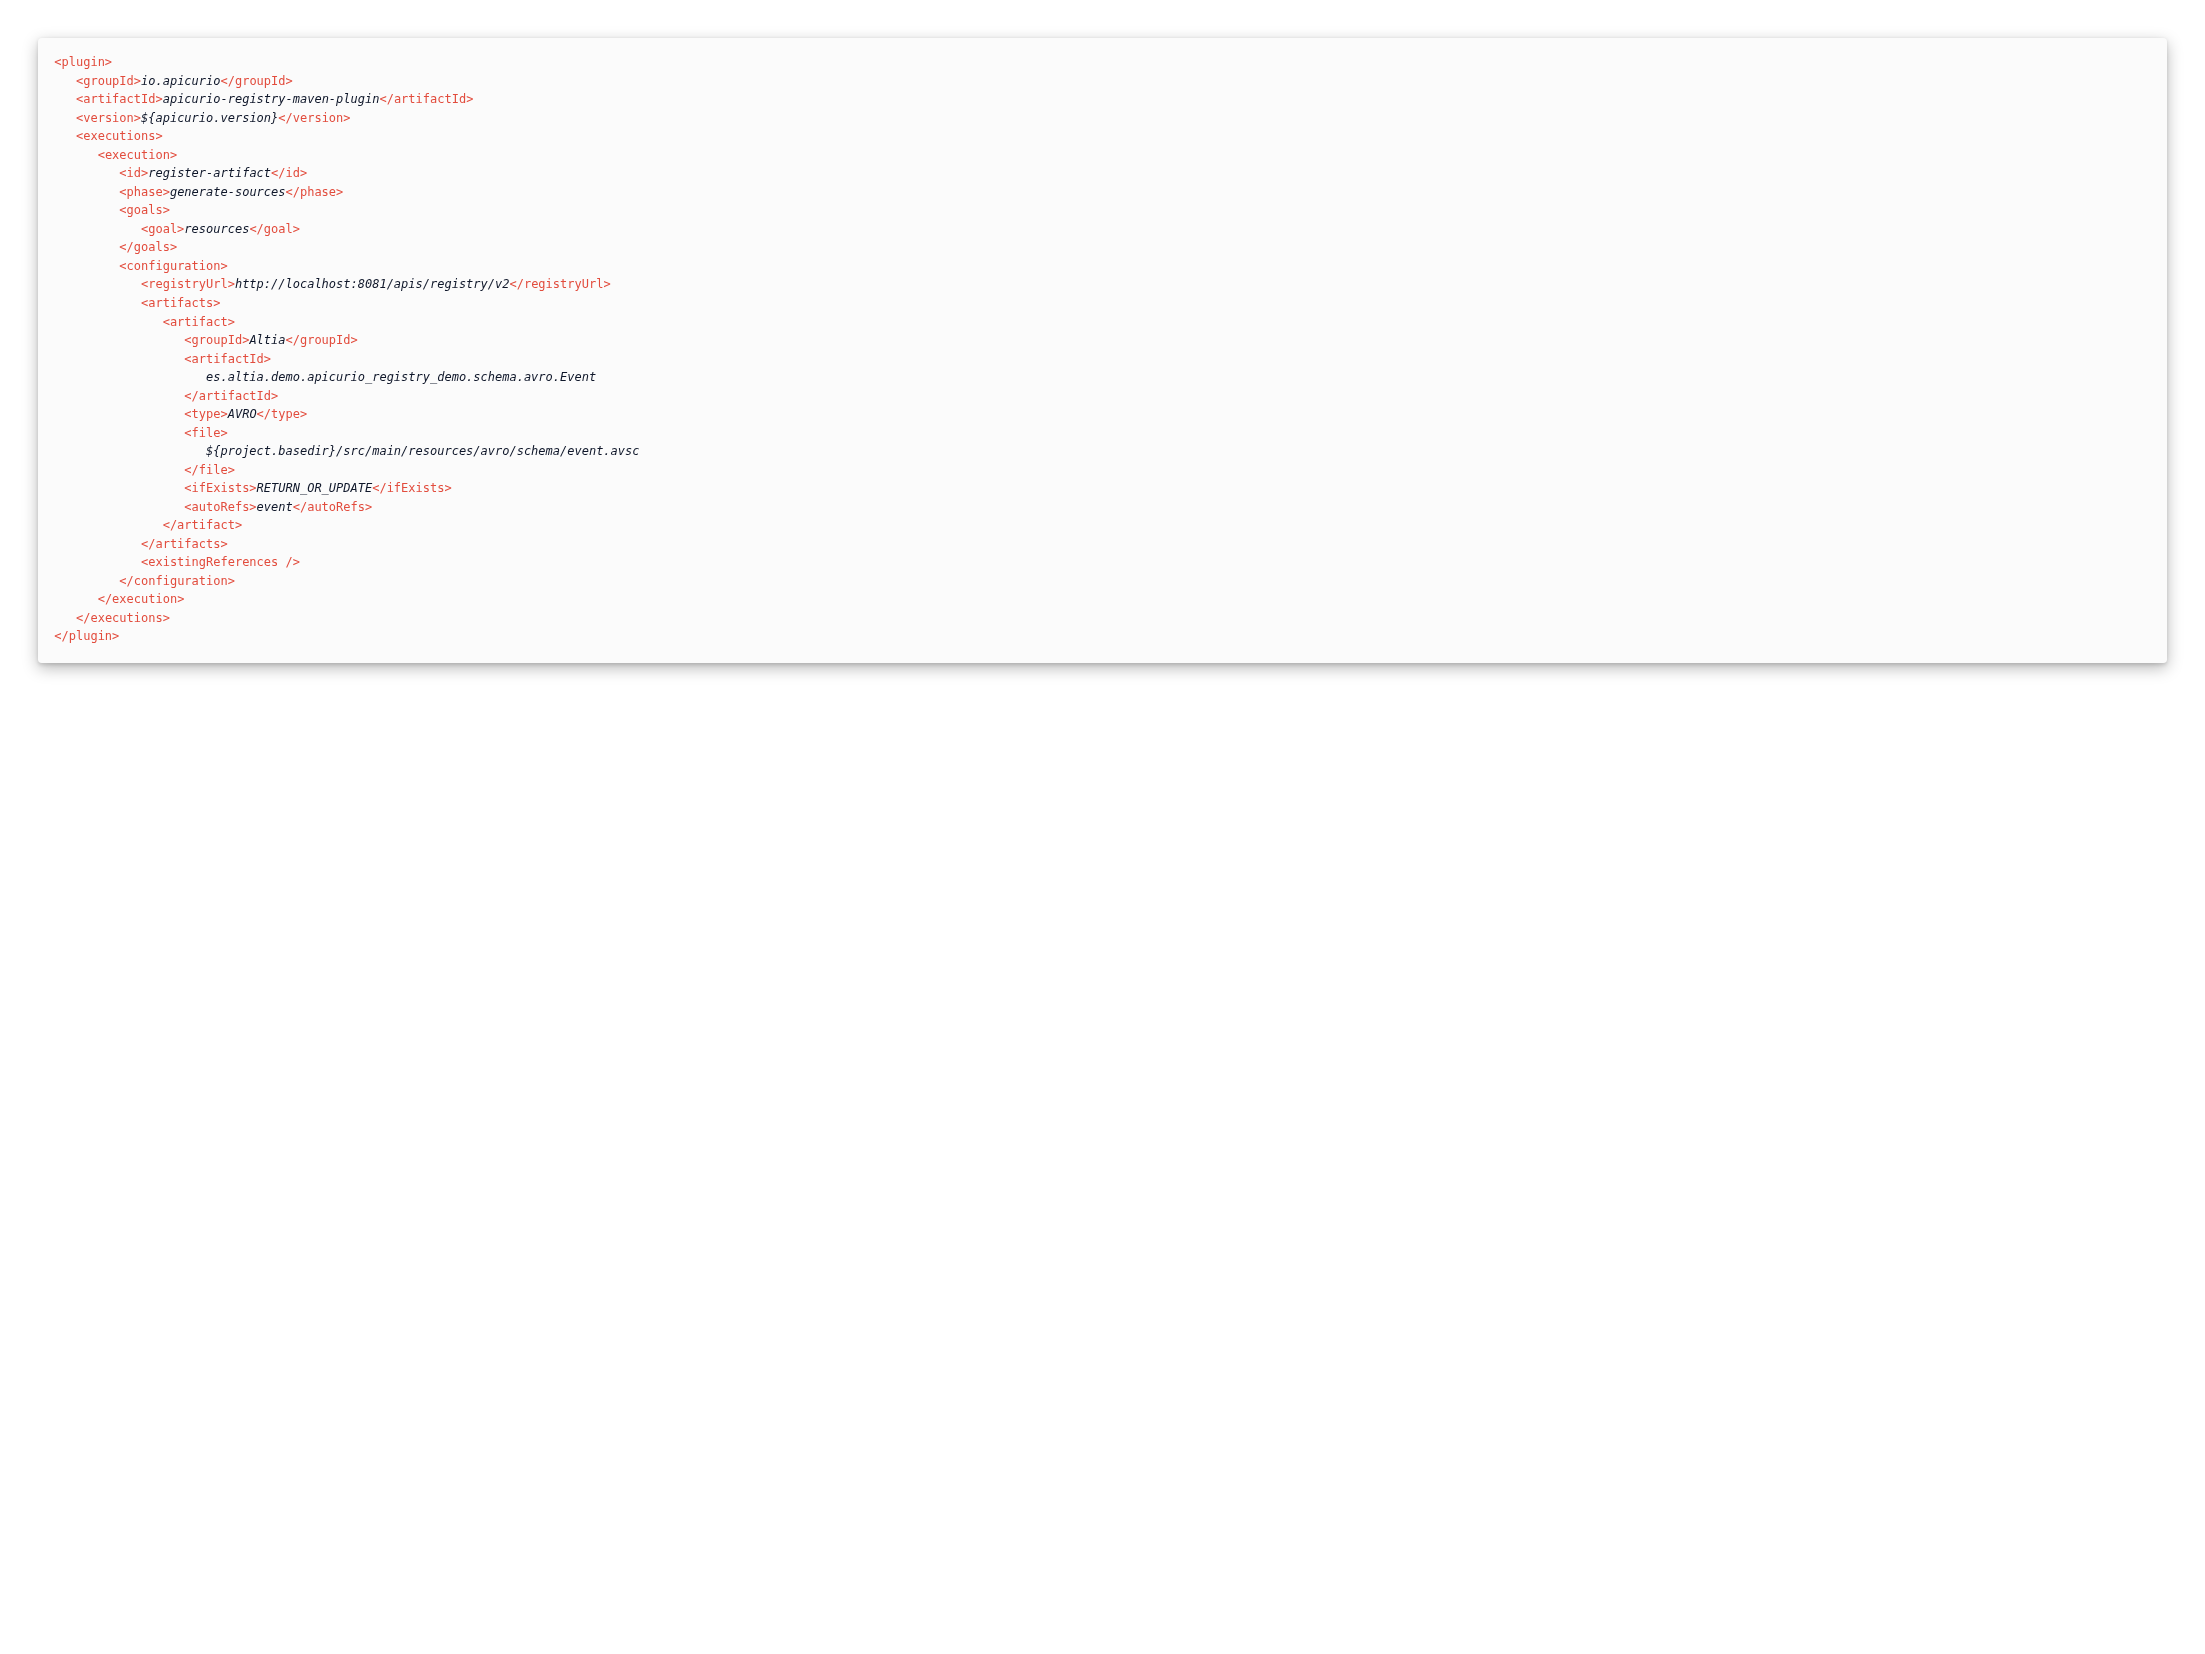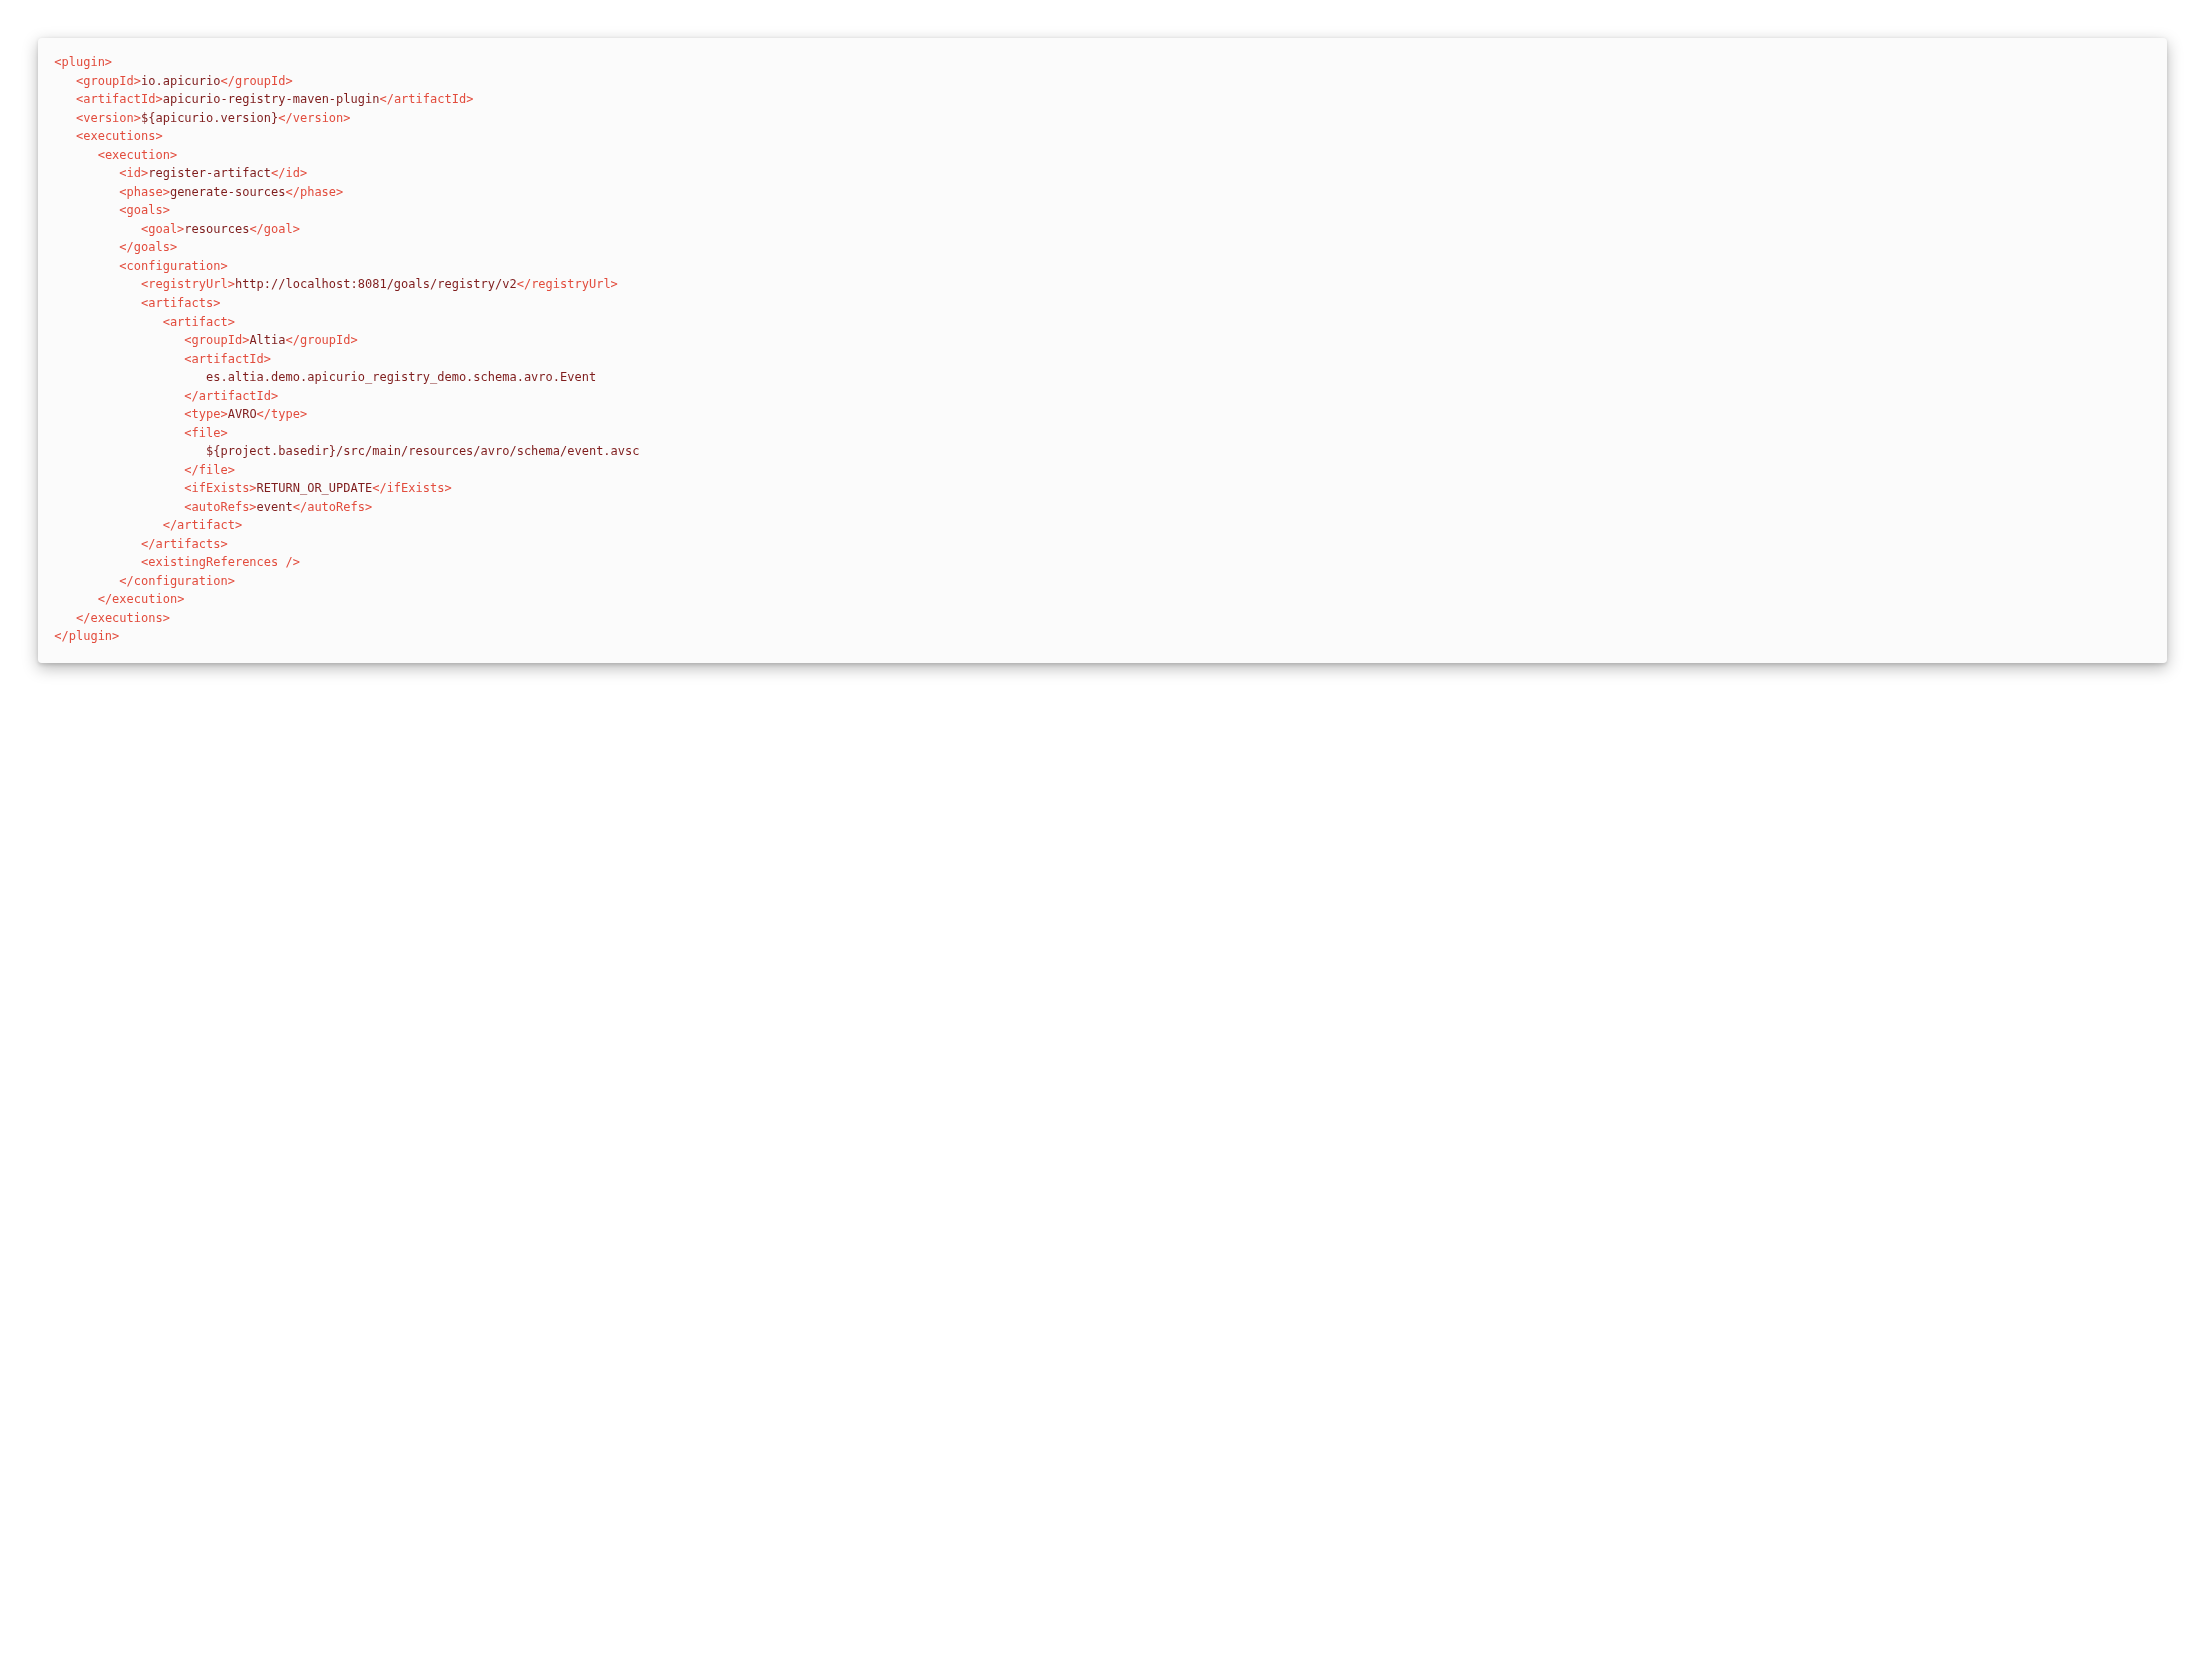--- a/index.html
+++ b/index.html
@@ -13,38 +13,38 @@
     border-radius: 3.8px;
     box-shadow: 0 5px 16.3px rgba(0,0,0,0.28), 0 1.3px 3.8px rgba(0,0,0,0.12);
     padding: 16.3px 16.3px 16.3px 16.3px;
     font-size: 12px;
     line-height: 1.46;
     white-space: pre;
     overflow-x: auto;
     color: #222;
   }
   .t { color: #e24c3d; margin-top: 16px; }  
-  .v { color: #7f1d1d; }     
+  .v { color: #0f172a; font-style: italic; }     
 </style>
 </head>
 <body>
 
 <div class="code-box"><code id="code-root"><span class="t">&lt;plugin&gt;</span>
    <span class="t">&lt;groupId&gt;</span><span class="v">io.apicurio</span><span class="t">&lt;/groupId&gt;</span>
    <span class="t">&lt;artifactId&gt;</span><span class="v">apicurio-registry-maven-plugin</span><span class="t">&lt;/artifactId&gt;</span>
    <span class="t">&lt;version&gt;</span><span class="v">${apicurio.version}</span><span class="t">&lt;/version&gt;</span>
    <span class="t">&lt;executions&gt;</span>
       <span class="t">&lt;execution&gt;</span>
          <span class="t">&lt;id&gt;</span><span class="v">register-artifact</span><span class="t">&lt;/id&gt;</span>
          <span class="t">&lt;phase&gt;</span><span class="v">generate-sources</span><span class="t">&lt;/phase&gt;</span>
          <span class="t">&lt;goals&gt;</span>
             <span class="t">&lt;goal&gt;</span><span class="v">resources</span><span class="t">&lt;/goal&gt;</span>
          <span class="t">&lt;/goals&gt;</span>
          <span class="t">&lt;configuration&gt;</span>
-            <span class="t">&lt;registryUrl&gt;</span><span class="v">http://localhost:8081/goals/registry/v2</span><span class="t">&lt;/registryUrl&gt;</span>
+            <span class="t">&lt;registryUrl&gt;</span><span class="v">http://localhost:8081/apis/registry/v2</span><span class="t">&lt;/registryUrl&gt;</span>
             <span class="t">&lt;artifacts&gt;</span>
                <span class="t">&lt;artifact&gt;</span>
                   <span class="t">&lt;groupId&gt;</span><span class="v">Altia</span><span class="t">&lt;/groupId&gt;</span>
                   <span class="t">&lt;artifactId&gt;</span>
                      <span class="v">es.altia.demo.apicurio_registry_demo.schema.avro.Event</span>
                   <span class="t">&lt;/artifactId&gt;</span>
                   <span class="t">&lt;type&gt;</span><span class="v">AVRO</span><span class="t">&lt;/type&gt;</span>
                   <span class="t">&lt;file&gt;</span>
                      <span class="v">${project.basedir}/src/main/resources/avro/schema/event.avsc</span>
                   <span class="t">&lt;/file&gt;</span>

